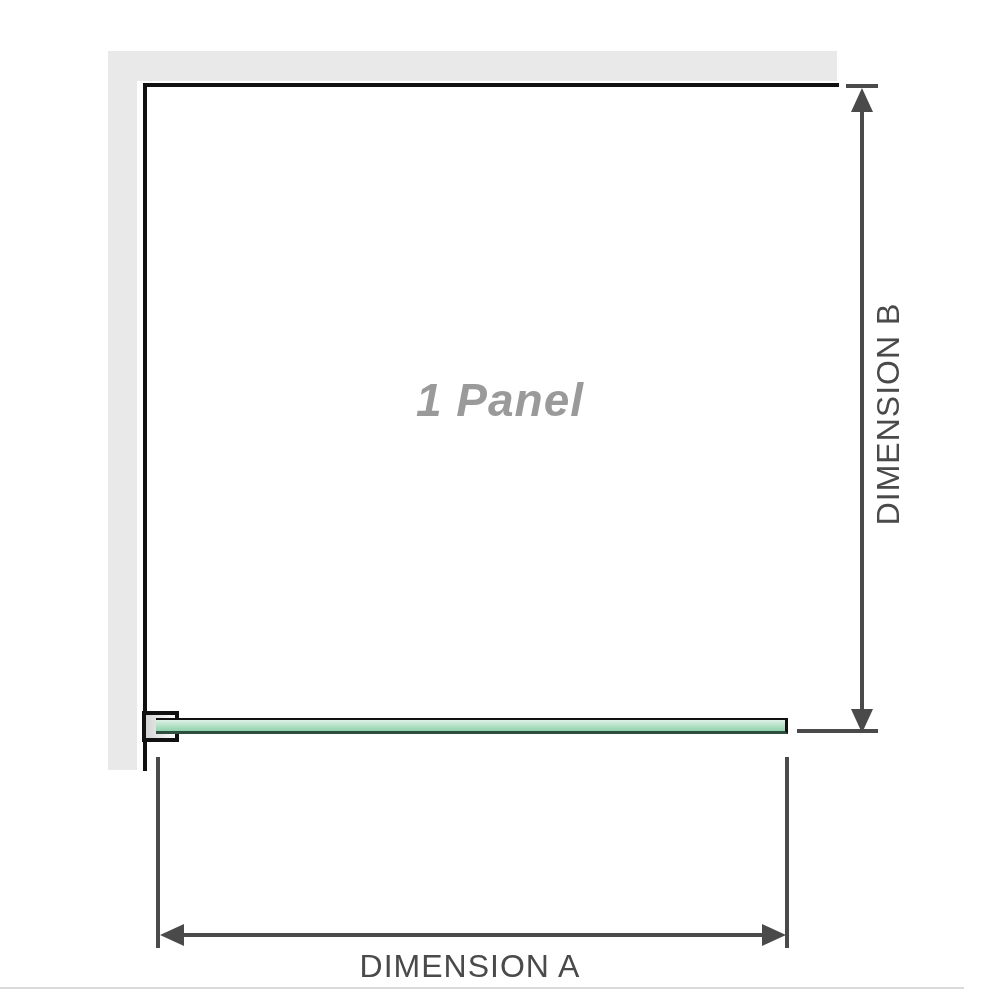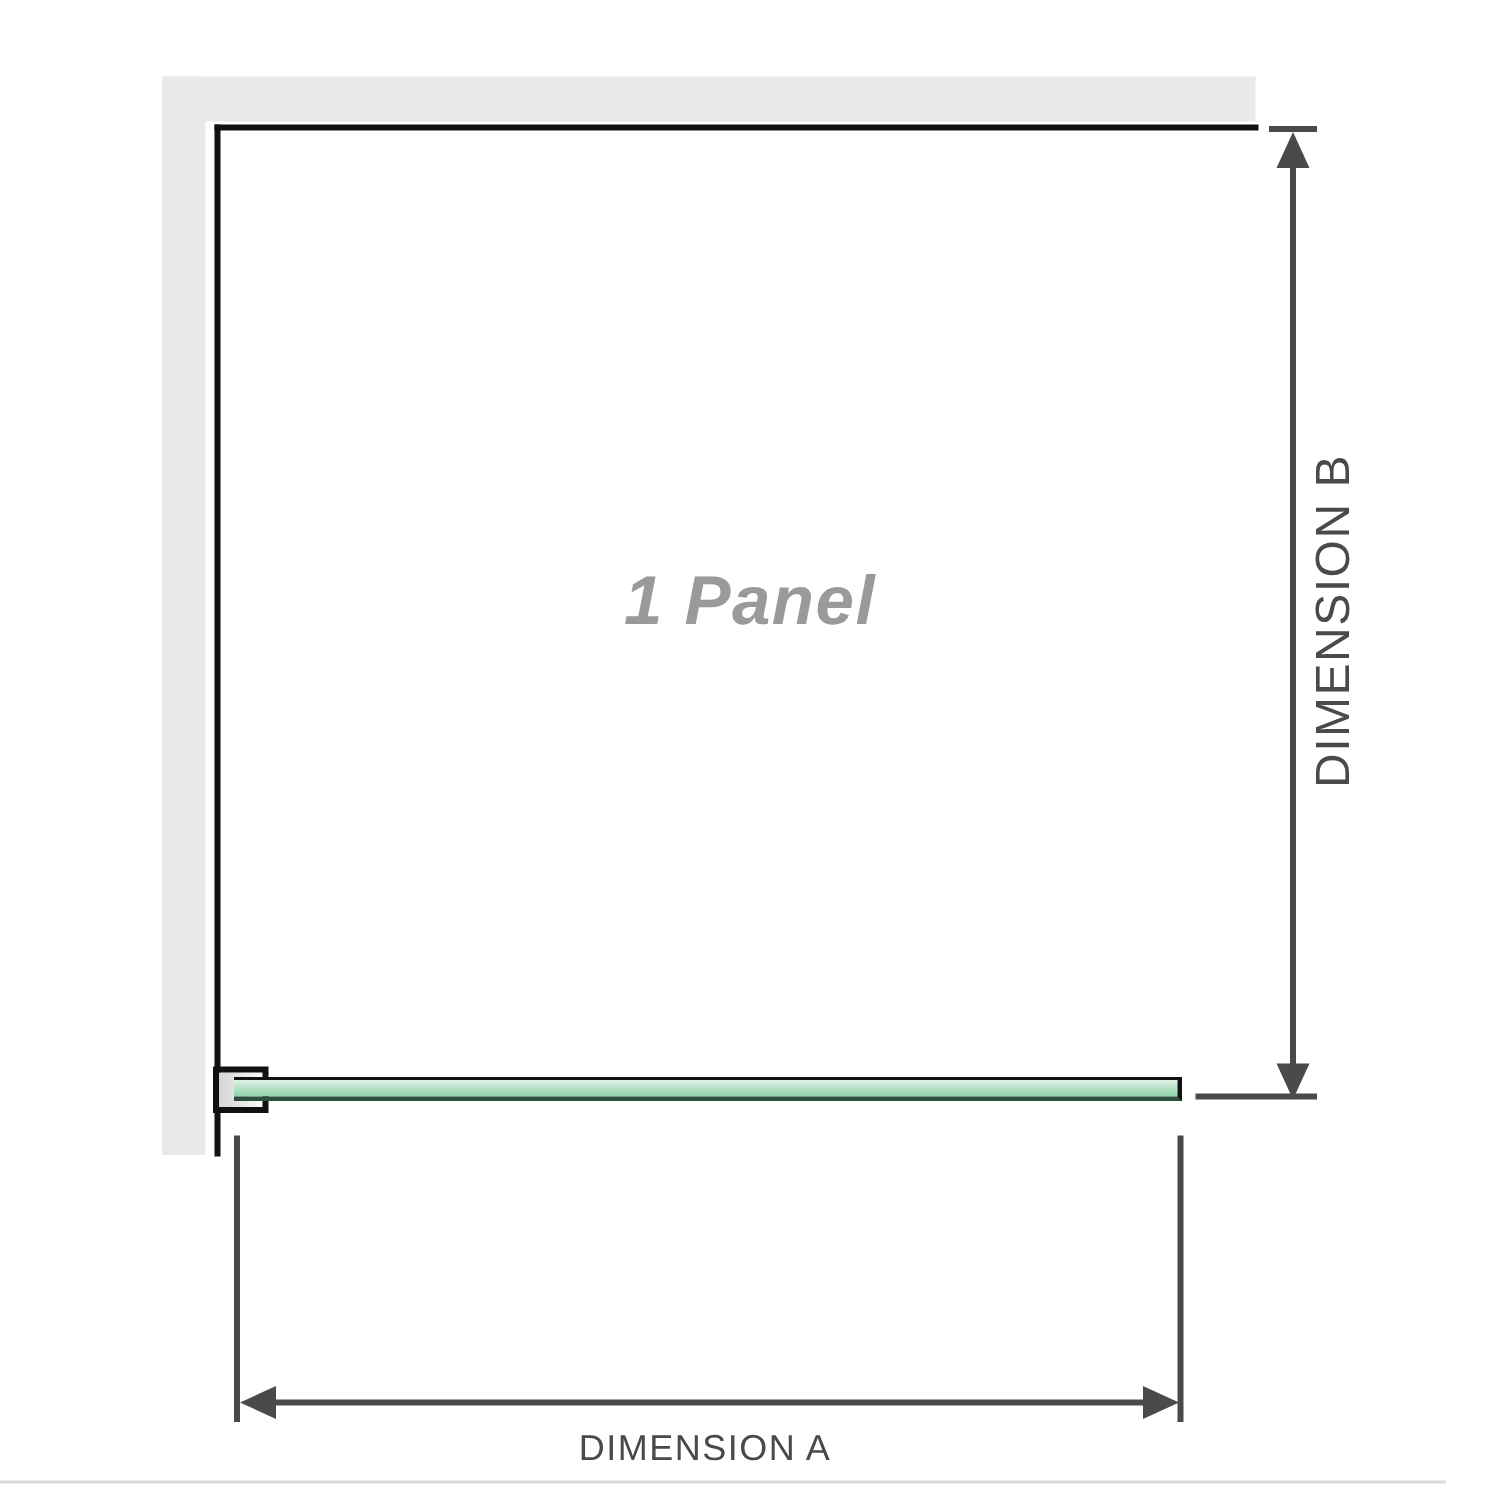--- a/index.html
+++ b/index.html
@@ -67,21 +67,21 @@
   }
 
   
   .dima-ext-left{left:156px;top:757px;height:191px;}
   .dima-ext-right{left:785px;top:757px;height:191px;}
   .dima-line{left:166px;top:933px;width:614px;}
   .dima-arrow-left{left:160px;top:924px;}
   .dima-arrow-right{left:762px;top:924px;}
   .dima-label{
     left:270px;top:944px;width:400px;height:44px;line-height:44px;
-    text-align:center;font-size:24px;font-weight:300;color:var(--dim);
+    text-align:center;font-size:32px;font-weight:300;color:var(--dim);
     letter-spacing:1px;white-space:nowrap;
   }
 
   
   .separator{left:0;top:987px;width:1000px;height:2px;background:var(--separator);}
 </style>
 </head>
 <body>
 
 <div class="stage">

